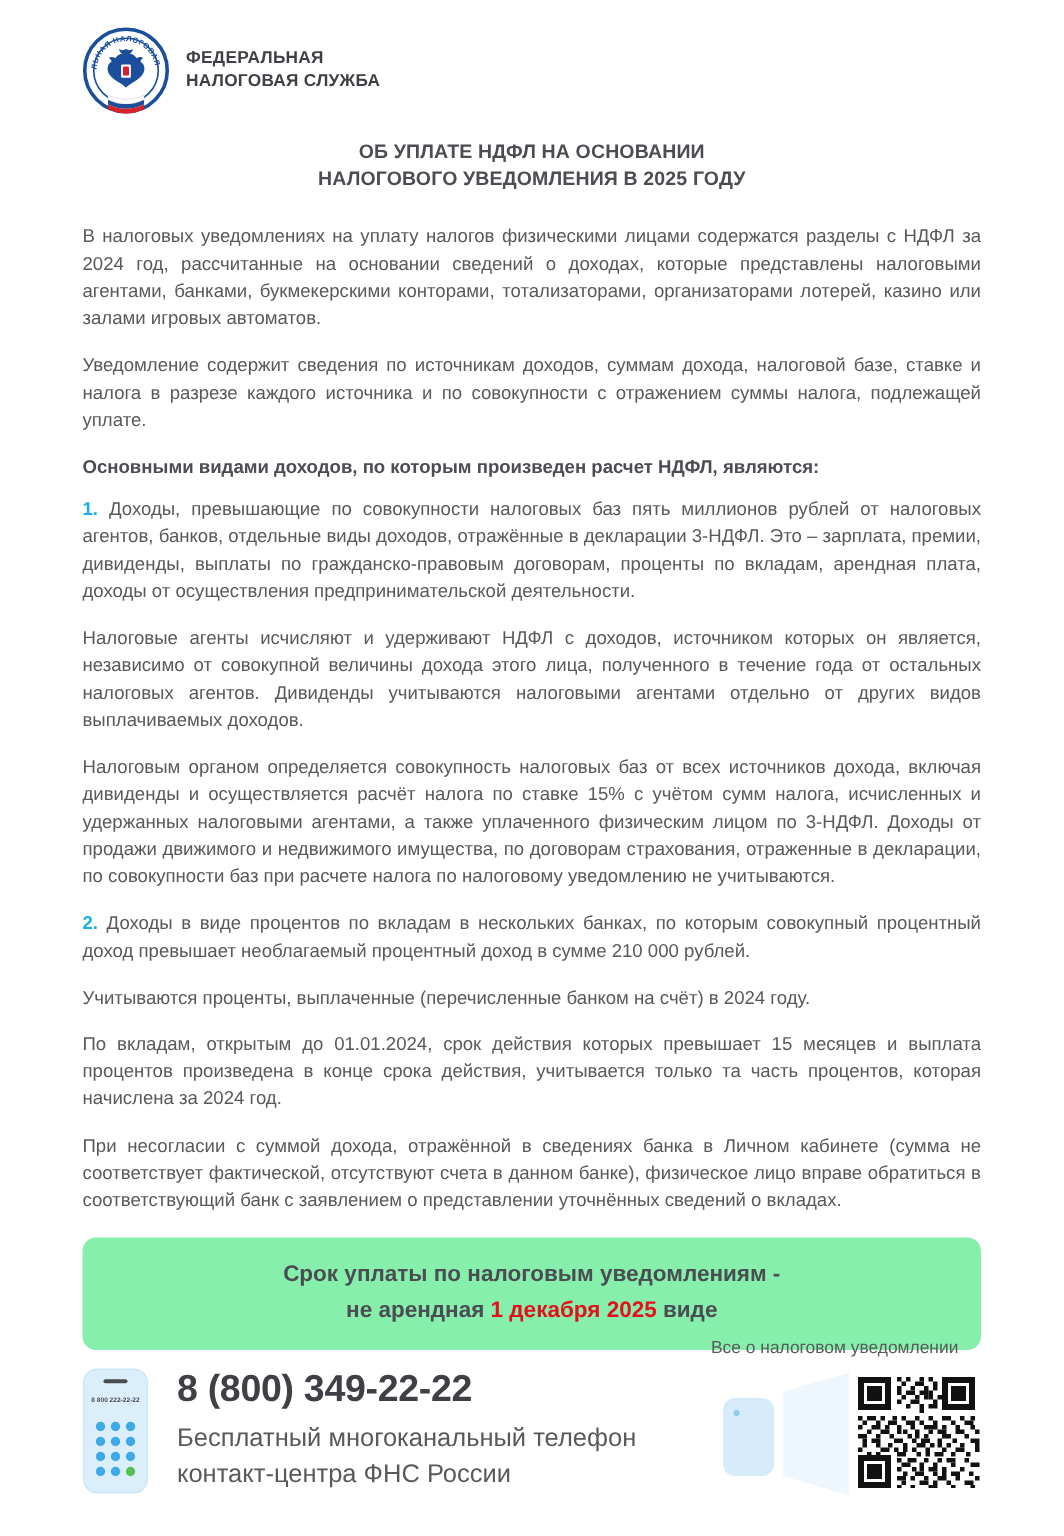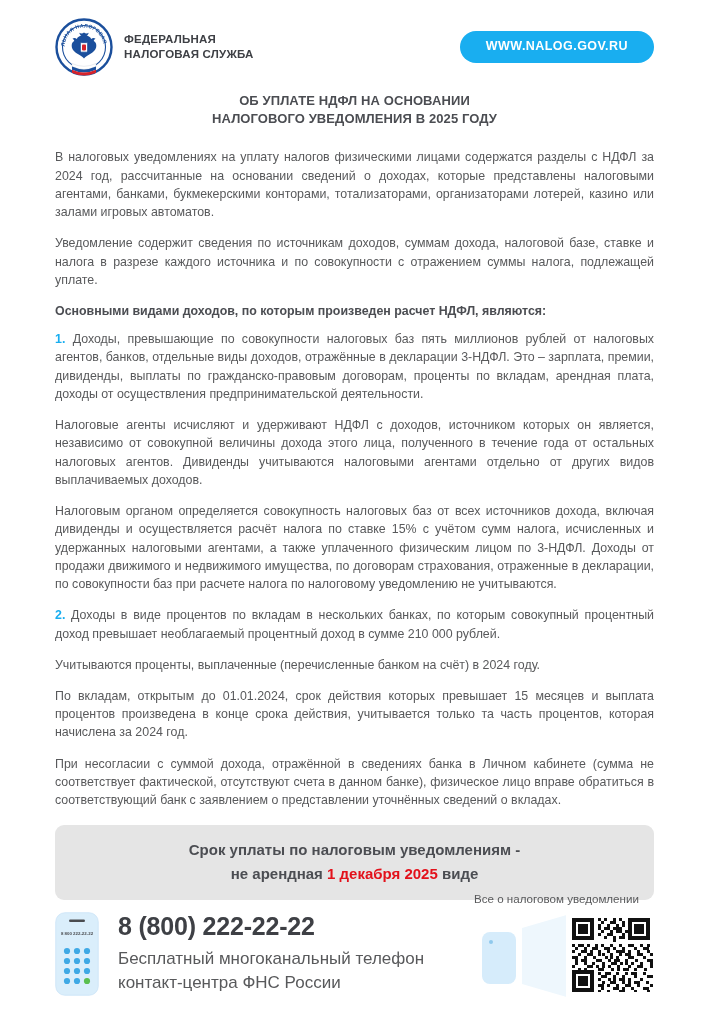--- a/index.html
+++ b/index.html
@@ -97,21 +97,21 @@
     margin-bottom: 10px;
   }
   .num {
     color: #19aef0;
     font-weight: bold;
   }
 
   
   .deadline {
     margin: 16px 0 0;
-    background: #e5e5e5;
+    background: #86efac;
     border-radius: 9px;
     text-align: center;
     padding: 13px 10px 14px;
     font-size: 15px;
     font-weight: bold;
     line-height: 1.58;
     color: #4b4d52;
   }
   .deadline .red { color: #e3111b; }
 
@@ -181,21 +181,20 @@
             <path d="M17 45.5 q12 5.6 24 0 l0 3.1 q-12 5.6 -24 0 z" fill="#ffffff" stroke="#c9ced6" stroke-width="0.4"></path>
             <path d="M17 48.6 q12 5.6 24 0 l0 3.1 q-12 5.6 -24 0 z" fill="#1b4f9c"></path>
             <path d="M17 51.7 q12 5.6 24 0 l0 3.1 q-12 5.6 -24 0 z" fill="#d6232b"></path>
           </g>
         </svg>
       </span>
       <div class="brand-text">ФЕДЕРАЛЬНАЯ
 НАЛОГОВАЯ СЛУЖБА</div>
     </div>
 
-    <a class="url-badge" href="#">WWW.NALOG.GOV.RU</a>
   </div>
 
   <h1 class="title">ОБ УПЛАТЕ НДФЛ НА ОСНОВАНИИ
 НАЛОГОВОГО УВЕДОМЛЕНИЯ В 2025 ГОДУ</h1>
 
   <div class="content">
 
     <p class="para">В налоговых уведомлениях на уплату налогов физическими лицами содержатся разделы с НДФЛ за 2024 год, рассчитанные на основании сведений о доходах, которые представлены налоговыми агентами, банками, букмекерскими конторами, тотализаторами, организаторами лотерей, казино или залами игровых автоматов.</p>
 
     <p class="para">Уведомление содержит сведения по источникам доходов, суммам дохода, налоговой базе, ставке и налога в разрезе каждого источника и по совокупности с отражением суммы налога, подлежащей уплате.</p>
@@ -249,21 +248,21 @@
             <circle cx="12" cy="59" r="3.1"></circle>
               <circle cx="22" cy="59" r="3.1"></circle>
               <circle cx="32" cy="59" r="3.1"></circle>
             <circle cx="12" cy="69" r="3.1"></circle>
               <circle cx="22" cy="69" r="3.1"></circle>
             <circle cx="32" cy="69" r="3.1" fill="#5bbf4f"></circle>
           </g>
         </svg>
       </span>
       <div>
-        <div class="phone-number">8 (800) 222-22-22</div>
+        <div class="phone-number">8 (800) 349-22-22</div>
         <div class="phone-caption">Бесплатный многоканальный телефон
 контакт-центра ФНС России</div>
       </div>
     </div>
 
     <div class="qr-block">
       <div class="qr-caption">Все о налоговом уведомлении</div>
       <span class="qr-art">
         <svg viewBox="0 0 195 92" width="195" height="92" aria-hidden="true">
 

